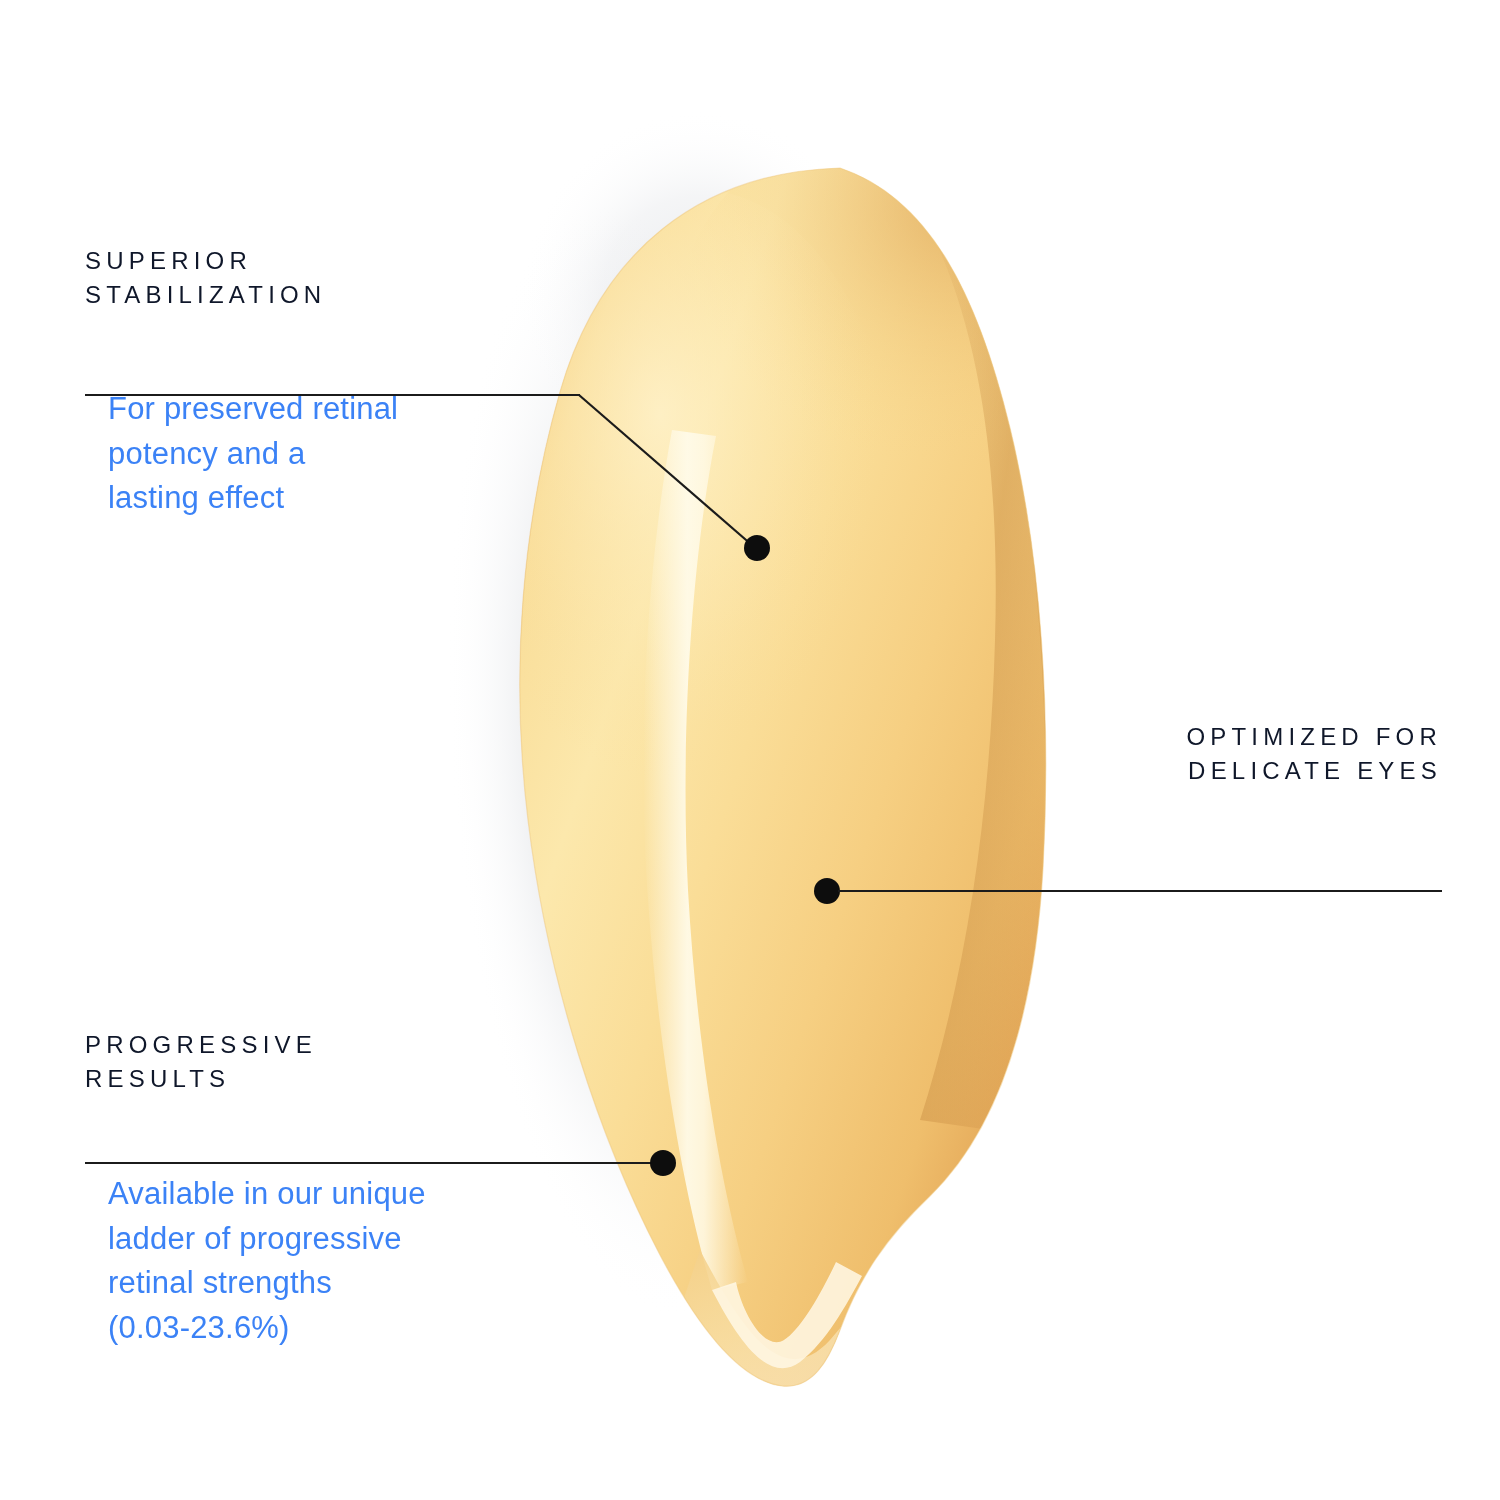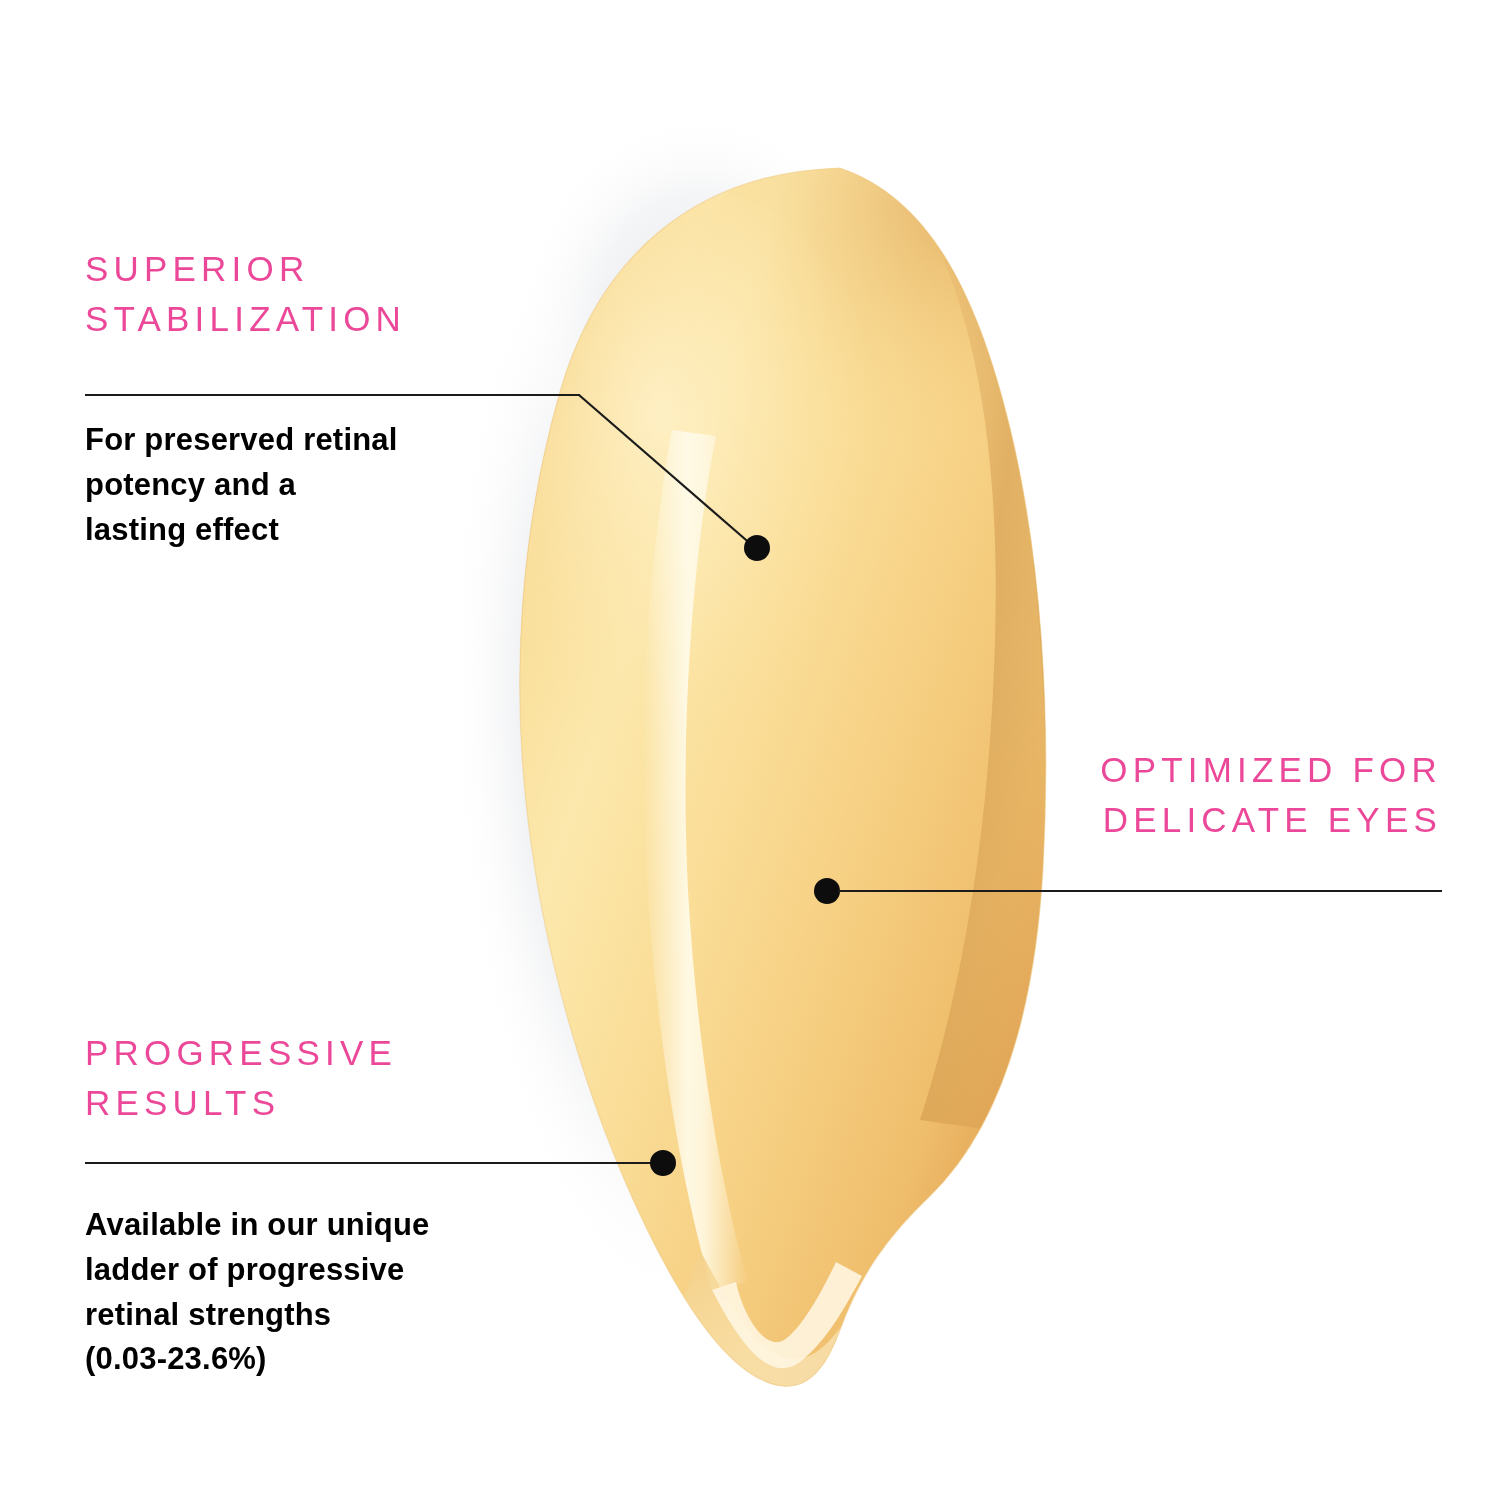--- a/index.html
+++ b/index.html
@@ -36,46 +36,47 @@
     width: 1500px;
     height: 1500px;
   }
 
   
   .callout {
     position: absolute;
   }
 
   .callout .headline {
-    font-size: 35px;
+    font-size: 24px;
     font-weight: 300;
     letter-spacing: 5.2px;
     line-height: 1.42;
-    color: #ec4899;
+    color: #0f172a;
     text-transform: uppercase;
     white-space: pre-line;
   }
 
   .callout .body {
     font-size: 31px;
-    font-weight: 700;
+    font-weight: 400;
     letter-spacing: 0.2px;
     line-height: 1.44;
-    color: #000000;
+    color: #3b82f6;
     white-space: pre-line;
+    margin-left: 23px;
   }
 
   .callout.left  { text-align: left; }
   .callout.right { text-align: right; }
 
   
   #callout-superior-stabilization { left: 85px; top: 244px; width: 540px; }
   #callout-superior-stabilization .body { margin-top: 75px; }
 
-  #callout-optimized-delicate-eyes { right: 58px; top: 745px; width: 560px; }
+  #callout-optimized-delicate-eyes { right: 58px; top: 720px; width: 560px; }
   #callout-optimized-delicate-eyes .body { margin-top: 70px; }
 
   #callout-progressive-results { left: 85px; top: 1028px; width: 560px; }
   #callout-progressive-results .body { margin-top: 76px; }
 </style>
 </head>
 <body>
 
 <div id="stage">
 

